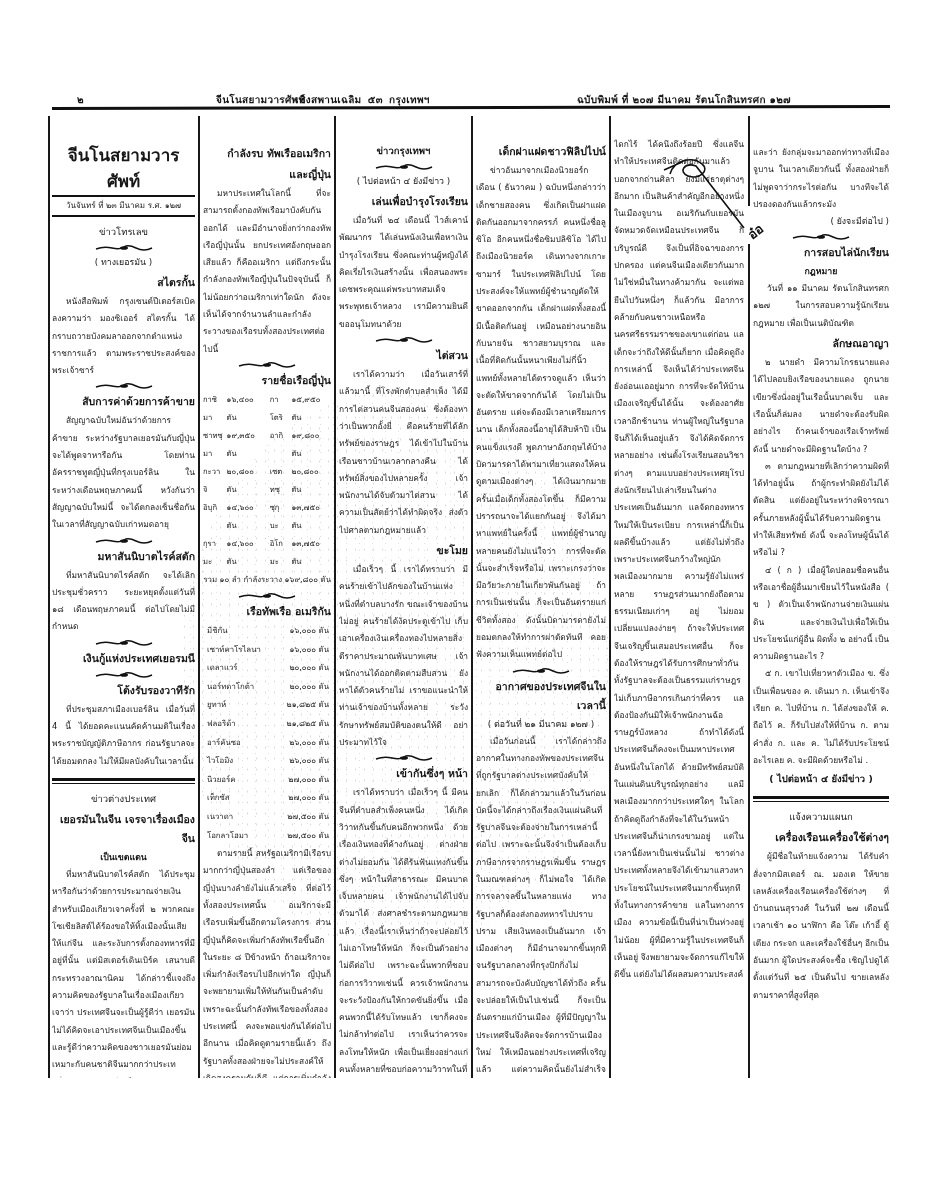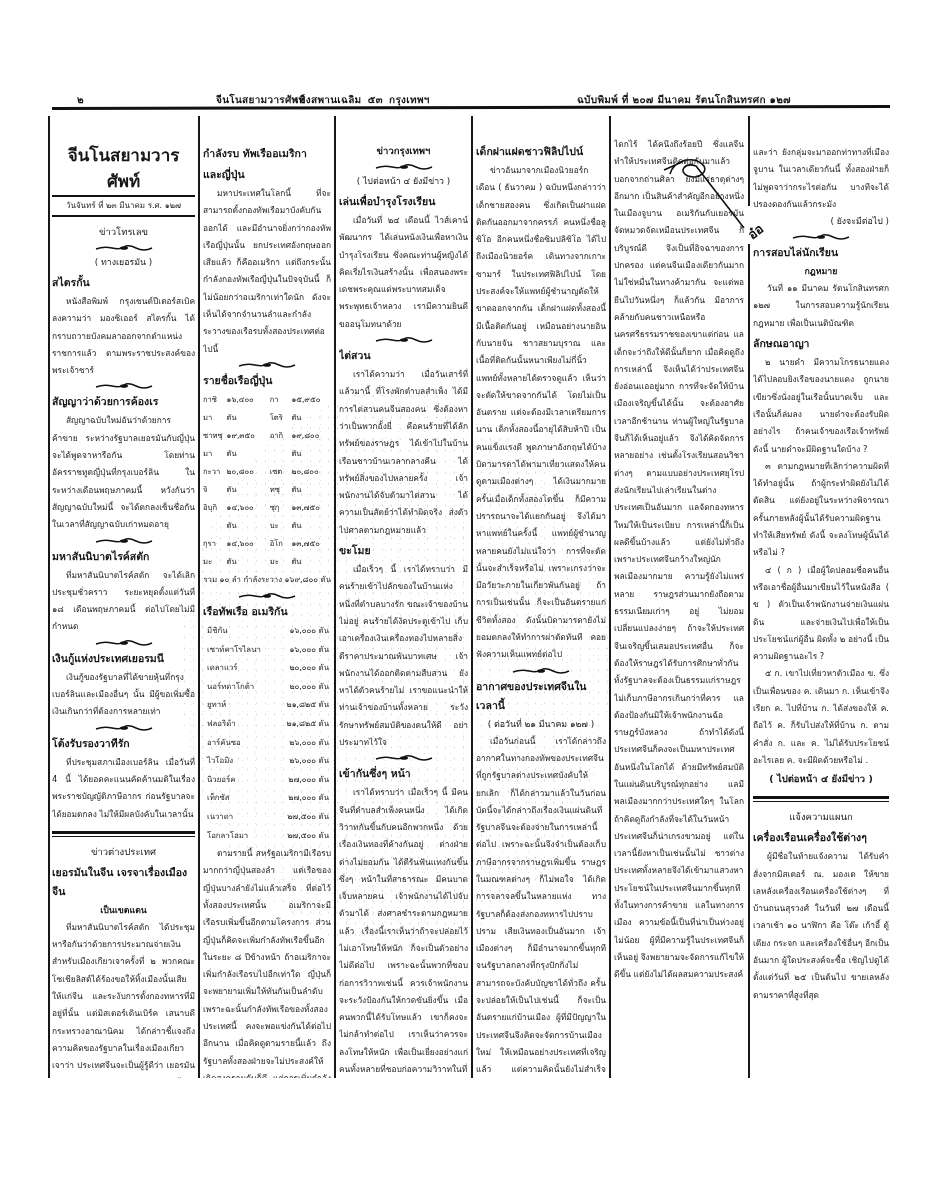--- a/index.html
+++ b/index.html
@@ -7,21 +7,21 @@
          font-family:"DejaVu Sans", sans-serif; color:#161616; }
   .hdr { position:absolute; top:92px; font-size:10px; font-weight:bold; white-space:nowrap; letter-spacing:0.3px; }
   .hdr-rule { position:absolute; left:52px; top:106px; width:838px; height:3px; background:#111; transform:rotate(-0.15deg); }
   .vrule { position:absolute; width:2px; background:#181818; }
   .noise { position:absolute; left:180px; top:390px; width:430px; height:560px; opacity:0.18;
            background-image: radial-gradient(#333 0.7px, transparent 0.9px), radial-gradient(#555 0.6px, transparent 0.8px);
            background-size: 9px 11px, 13px 7px; background-position: 0 0, 4px 3px;
            border-radius:50%; pointer-events:none; }
   .col { position:absolute; top:116px; height:962px; overflow:hidden; font-size:8.4px; line-height:17.3px; }
   .p { margin:0; text-align:justify; text-indent:14px; }
-  .h { margin:2px 0 1px; text-align:left; font-size:10.5px; line-height:19px; font-weight:bold; }
+  .h { margin:2px 0 1px; text-align:right; font-size:10.5px; line-height:19px; font-weight:bold; }
   .k { margin:1px 0; text-align:center; font-size:9.5px; line-height:18px; }
   .sub { margin:0; text-align:center; font-size:8.8px; line-height:17px; }
   .masthead { text-align:center; font-family:"DejaVu Serif", serif; font-size:17px; line-height:26px; font-weight:bold; margin-top:26px; }
   .dateline { text-align:center; font-size:8px; line-height:14px; margin:2px 0; }
   .rule-thick { height:2px; background:#111; margin:1px 0; }
   .rule-double { border-top:3px solid #111; border-bottom:1px solid #111; height:2px; margin:8px 0 6px; }
   .orn { display:block; margin:3px auto 2px; }
   .ship-grid { display:grid; grid-template-columns: 1fr auto 1fr auto; column-gap:4px; font-size:7.6px; line-height:18px; }
   .ship-list { font-size:7.8px; line-height:18.6px; }
   .ship-row { display:flex; justify-content:space-between; padding:0 2px 0 4px; }
@@ -58,34 +58,33 @@
       <path d="M2,5 Q10,2 18,4 T30,3 T42,4 T58,4" stroke="#111" stroke-width="1.4" fill="none"></path>
       <ellipse cx="30" cy="4" rx="4" ry="1.8" fill="#111"></ellipse>
     </svg>
   <div class="sub">( ทางเยอรมัน )</div>
   <div class="h">สไตรกั้น</div>
   <p class="p">หนังสือพิมพ์ กรุงเซนต์ปีเตอร์สเบิค ลงความว่า มองซิเออร์ สไตรกั้น ได้กราบถวายบังคมลาออกจากตำแหน่งราชการแล้ว ตามพระราชประสงค์ของพระเจ้าซาร์</p>
   <svg class="orn" width="60" height="8" viewBox="0 0 60 8">
       <path d="M2,5 Q10,2 18,4 T30,3 T42,4 T58,4" stroke="#111" stroke-width="1.4" fill="none"></path>
       <ellipse cx="30" cy="4" rx="4" ry="1.8" fill="#111"></ellipse>
     </svg>
-  <div class="h">สัญญาว่าด้วยการค้องเร</div>
+  <div class="h">สับการค่าด้วยการค้าขาย</div>
   <p class="p">สัญญาฉบับใหม่อันว่าด้วยการค้าขาย ระหว่างรัฐบาลเยอรมันกับญี่ปุ่น จะได้พูดจาหารือกัน โดยท่านอัครราชทูตญี่ปุ่นที่กรุงเบอร์ลิน ในระหว่างเดือนพฤษภาคมนี้ หวังกันว่าสัญญาฉบับใหม่นี้ จะได้ตกลงเซ็นชื่อกันในเวลาที่สัญญาฉบับเก่าหมดอายุ</p>
   <svg class="orn" width="60" height="8" viewBox="0 0 60 8">
       <path d="M2,5 Q10,2 18,4 T30,3 T42,4 T58,4" stroke="#111" stroke-width="1.4" fill="none"></path>
       <ellipse cx="30" cy="4" rx="4" ry="1.8" fill="#111"></ellipse>
     </svg>
   <div class="h">มหาสันนิบาตไรค์สตัก</div>
   <p class="p">ที่มหาสันนิบาตไรค์สตัก จะได้เลิกประชุมชั่วคราว ระยะหยุดตั้งแต่วันที่ ๑๘ เดือนพฤษภาคมนี้ ต่อไปโดยไม่มีกำหนด</p>
   <svg class="orn" width="60" height="8" viewBox="0 0 60 8">
       <path d="M2,5 Q10,2 18,4 T30,3 T42,4 T58,4" stroke="#111" stroke-width="1.4" fill="none"></path>
       <ellipse cx="30" cy="4" rx="4" ry="1.8" fill="#111"></ellipse>
     </svg>
   <div class="h">เงินกู้แห่งประเทศเยอรมนี</div>
-  <p class="p">เงินกู้ของรัฐบาลที่ได้ขายหุ้นที่กรุงเบอร์ลินและเมืองอื่นๆ นั้น มีผู้ขอเพิ่มซื้อ เงินเกินกว่าที่ต้องการหลายเท่า</p>
   <svg class="orn" width="60" height="8" viewBox="0 0 60 8">
       <path d="M2,5 Q10,2 18,4 T30,3 T42,4 T58,4" stroke="#111" stroke-width="1.4" fill="none"></path>
       <ellipse cx="30" cy="4" rx="4" ry="1.8" fill="#111"></ellipse>
     </svg>
   <div class="h">โต้งรับรองวาทีรัก</div>
   <p class="p">ที่ประชุมสภาเมืองเบอร์ลิน เมื่อวันที่ 4 นี้ ได้ยอดคะแนนคัดค้านมติในเรื่องพระราชบัญญัติภาษีอากร ก่อนรัฐบาลจะได้ยอมตกลง ไม่ให้มีผลบังคับในเวลานั้น</p>
   <div class="rule-double"></div>
   <div class="k">ข่าวต่างประเทศ</div>
   <div class="h">เยอรมันในจีน เจรจาเรื่องเมืองจีน</div>
   <div class="sub" style="font-weight:bold;">เป็นเขตแดน</div>

